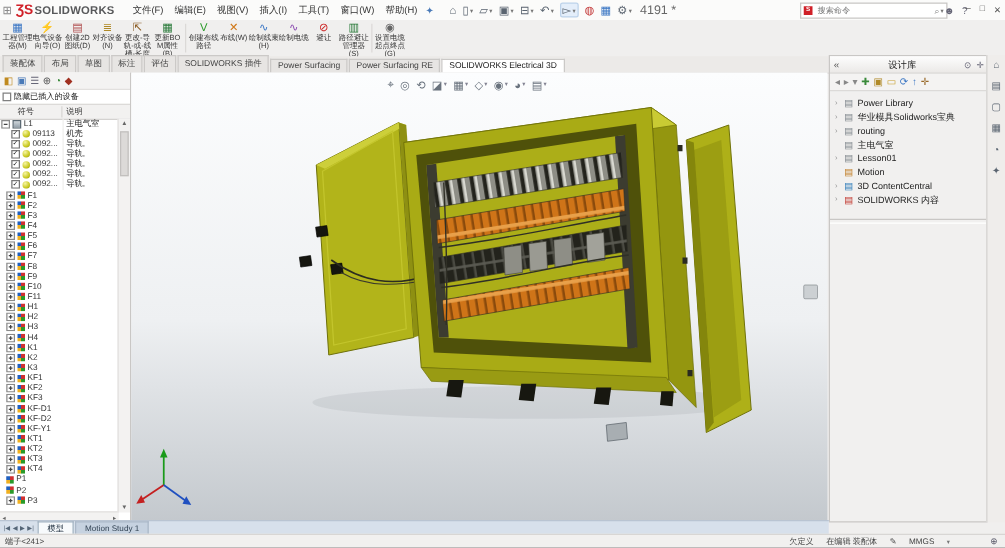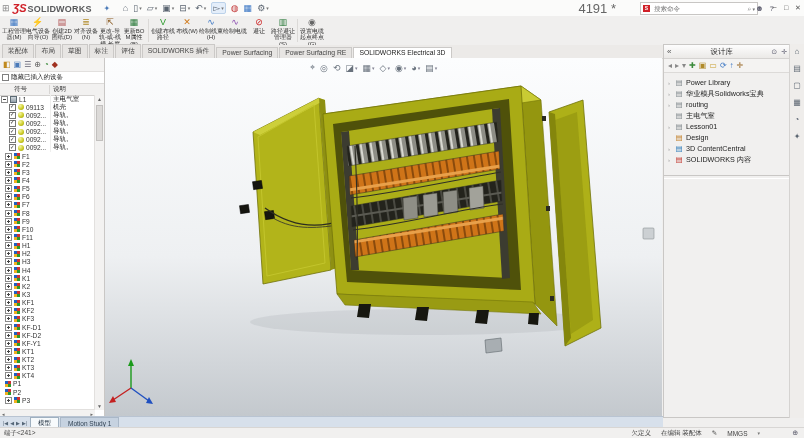--- a/index.html
+++ b/index.html
@@ -3,31 +3,31 @@
 <meta charset="utf-8">
 <style>
   html,body{margin:0;padding:0;background:#888;}
   #app{position:relative;width:804px;height:438px;background:#f0efee;overflow:hidden;
        font-family:"Liberation Sans",sans-serif;color:#333;user-select:none;}
   
   .titlebar{position:absolute;top:0;left:0;right:0;height:16px;background:#fbfbfa;
             border-bottom:1px solid #e2e0de;display:flex;align-items:center;font-size:7.5px;}
   .appgrid{font-size:9px;color:#8a8a8a;margin:0 3px 0 2px;}
   .logo{display:flex;align-items:baseline;margin-right:10px;}
-  .logo .dslogo{color:#d02028;font-weight:bold;font-style:italic;font-size:11px;margin-right:1px;}
+  .logo .dslogo{color:#d02028;font-weight:bold;font-size:11px;margin-right:1px;}
   .logo .logotext{font-size:9px;font-weight:bold;color:#58595b;letter-spacing:.2px;}
   .menus{display:flex;}
   .menus span{margin:0 4.5px;color:#333;cursor:default;}
   .pin{color:#4a7ab8;font-size:8px;margin-left:2px;}
   .quickbar{display:flex;align-items:center;margin-left:10px;}
   .qbtn{display:flex;align-items:center;margin:0 2.5px;color:#5a6470;font-size:9px;}
   .qbtn .qcaret{display:none;font-size:5px;color:#777;margin-left:1px;}
   .qbtn .qcaret.show{display:inline;}
   .qbtn.pressed{border:1px solid #bcd2ea;background:#e4eefa;border-radius:2px;padding:0 1px;}
-  .doctitle{position:absolute;left:526px;width:90px;text-align:right;color:#666;font-size:13px;}
+  .doctitle{position:absolute;left:512px;width:90px;text-align:left;color:#666;font-size:10px;}
   .searchbox{position:absolute;left:640px;top:2px;width:112px;height:11px;background:#fff;
              border:1px solid #c8c6c4;display:flex;align-items:center;padding:0 2px;}
   .searchbox .swmini{width:7px;height:7px;background:#d02028;color:#fff;font-size:5px;line-height:7px;
                      text-align:center;font-weight:bold;margin-right:2px;flex:none;}
   .searchbox input{border:none;outline:none;flex:1;font-size:6.5px;min-width:0;background:transparent;
                    font-family:"Liberation Sans",sans-serif;color:#333;}
   .searchbox .mag{color:#777;font-size:7px;}
   .searchbox .mcaret{color:#777;font-size:5px;margin-left:1px;}
   .tbicons{position:absolute;right:30px;display:flex;align-items:center;gap:6px;color:#667;font-size:8px;}
   .winctl{position:absolute;right:2px;display:flex;gap:4px;}
@@ -137,20 +137,30 @@
 <body>
 
 <div id="app">
 
   <div class="titlebar">
     <span class="appgrid">⊞</span>
     <span class="logo">
       <span class="dslogo">ƷS</span>
       <span class="logotext">SOLIDWORKS</span>
     </span>
+    <nav class="menus">
+
+    <span>文件(F)</span>
+        <span>编辑(E)</span>
+        <span>视图(V)</span>
+        <span>插入(I)</span>
+        <span>工具(T)</span>
+        <span>窗口(W)</span>
+        <span>帮助(H)</span>
+      </nav>
     <span class="pin">✦</span>
     <div class="quickbar">
 
         <span class="qbtn">
           <span class="qi">⌂</span>
 
         </span>
 
         <span class="qbtn">
           <span class="qi">▯</span>
@@ -912,21 +922,21 @@
 
         <div class="tpitem">
           <span class="tparrow show">›</span>
           <span class="tpicon k-lib">▤</span>
           <span>Lesson01</span>
         </div>
 
         <div class="tpitem">
           <span class="tparrow">›</span>
           <span class="tpicon k-toolbox">▤</span>
-          <span>Design</span>
+          <span>Motion</span>
         </div>
 
         <div class="tpitem">
           <span class="tparrow show">›</span>
           <span class="tpicon k-globe">▤</span>
           <span>3D ContentCentral</span>
         </div>
 
         <div class="tpitem">
           <span class="tparrow show">›</span>

